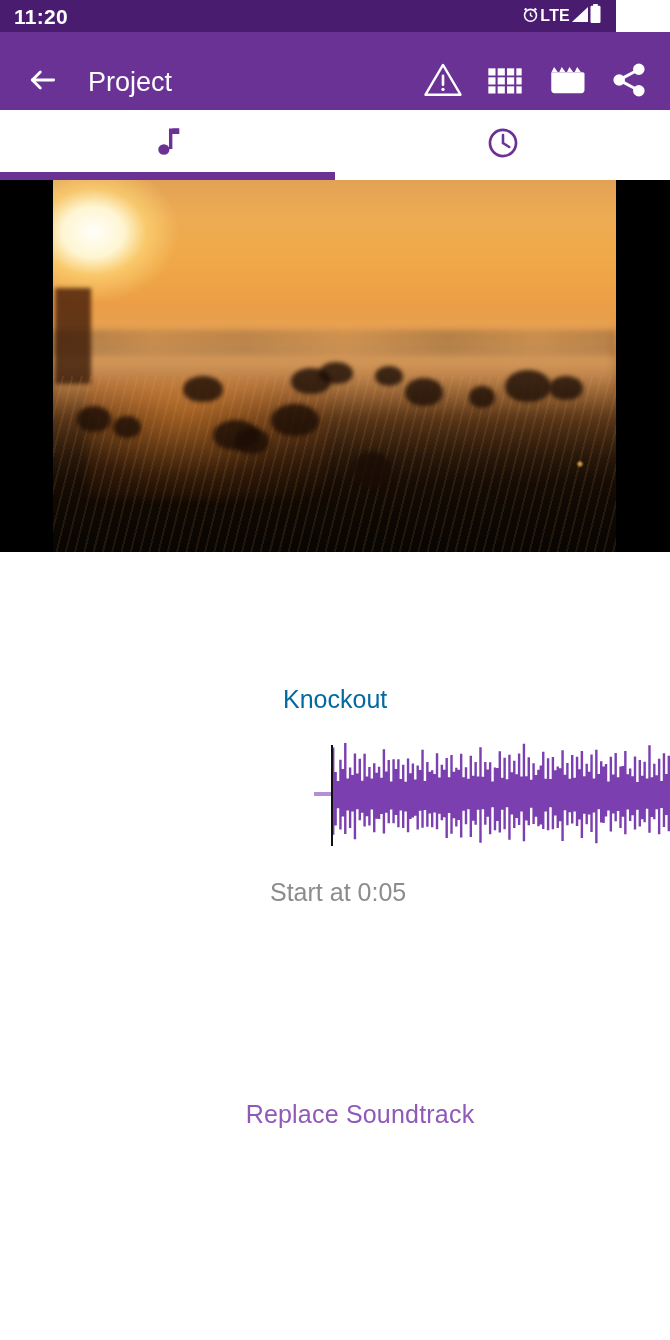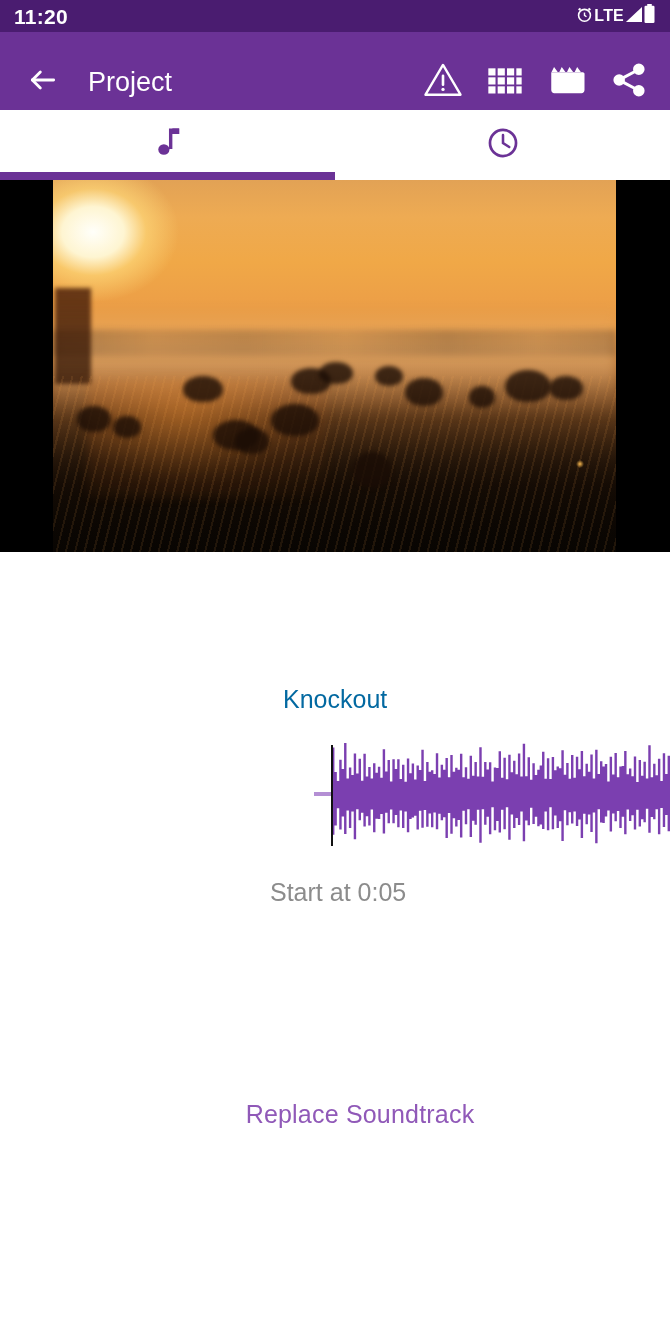--- a/index.html
+++ b/index.html
@@ -6,21 +6,21 @@
   html, body {
     width:670px; height:1340px;
     background:#ffffff;
     font-family:"Liberation Sans", sans-serif;
     overflow:hidden;
   }
   #app { position:relative; width:670px; height:1340px; background:#ffffff; }
 
   
   .statusbar {
-    position:absolute; left:0; top:0; width:670px; height:32px;
+    position:absolute; left:0; top:0; width:616px; height:32px;
     background:#4A1C70; color:#ffffff;
     display:flex; align-items:center; justify-content:space-between;
     padding:0 14px;
   }
   .status-clock { font-size:21px; font-weight:bold; letter-spacing:.3px; line-height:1; }
   .status-right { display:flex; align-items:center; }
   .status-lte { font-size:16px; font-weight:bold; letter-spacing:.2px; }
 
   
   .appbar {

